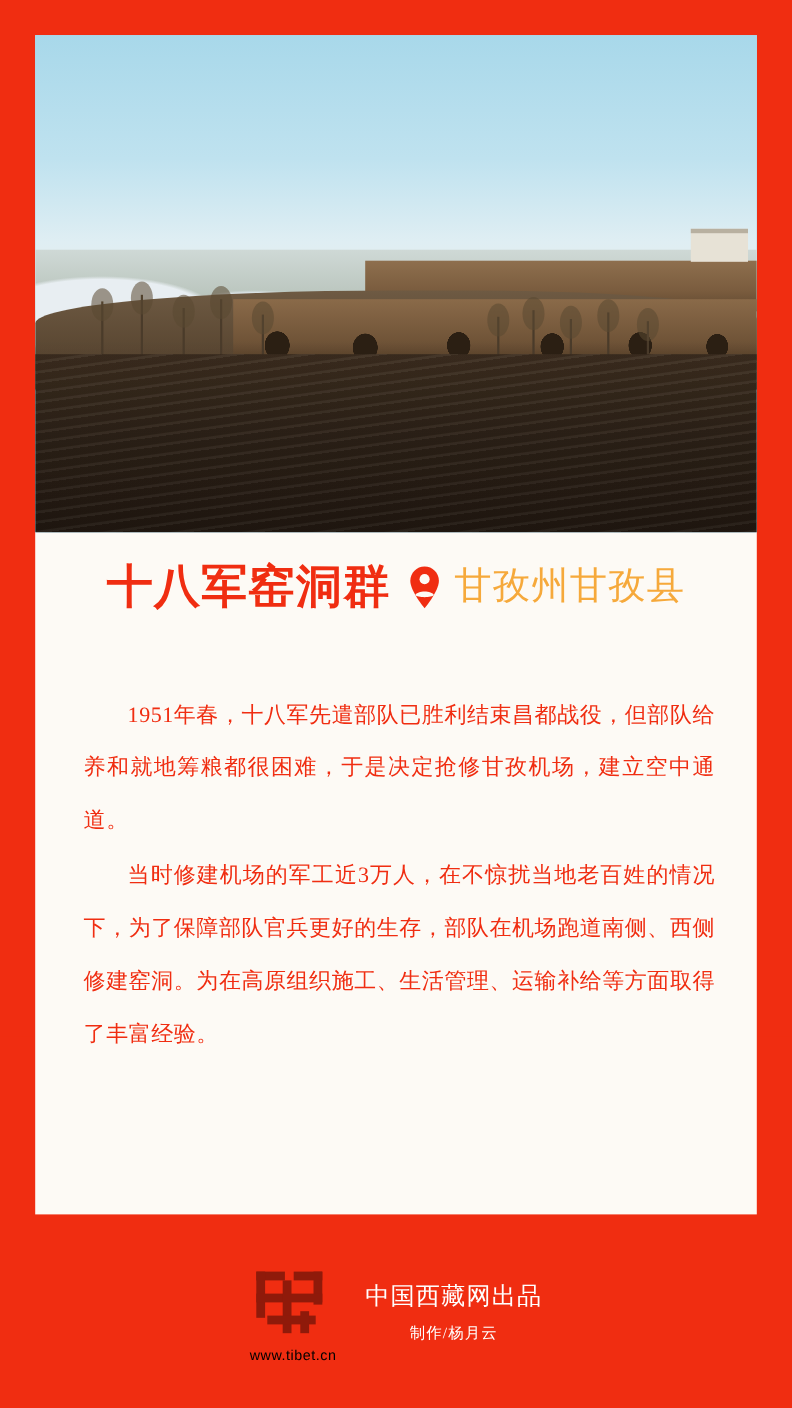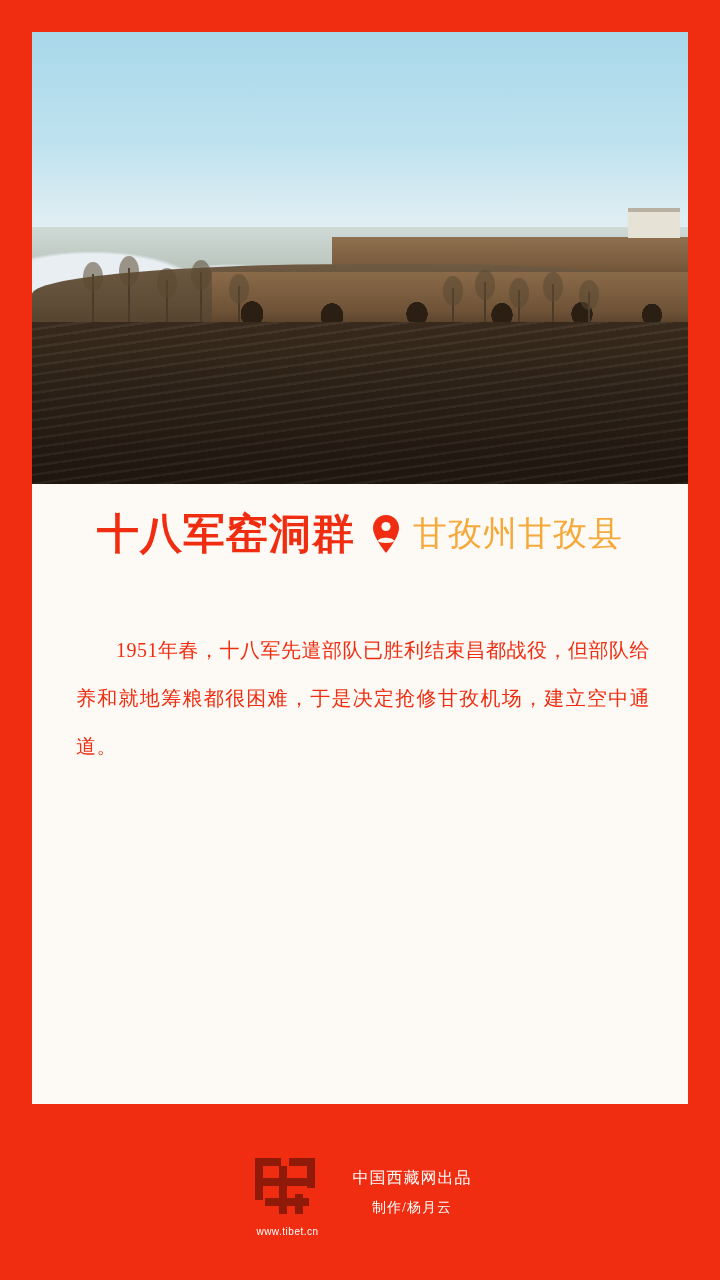--- a/index.html
+++ b/index.html
@@ -194,34 +194,34 @@
     flex-direction: column;
     align-items: center;
     gap: 8px;
   }
   .logo-mark {
     width: 78px;
     height: 64px;
     position: relative;
   }
   .logo-url {
-    font-size: 10px;
-    color: #ffffff;
+    font-size: 13px;
+    color: #000000;
     letter-spacing: 0.5px;
     font-family: "Liberation Sans", sans-serif;
   }
   .footer-text {
     display: flex;
     flex-direction: column;
     align-items: center;
     gap: 10px;
     padding-bottom: 6px;
   }
   .footer-line1 {
-    font-size: 16px;
+    font-size: 22px;
     color: #ffffff;
     letter-spacing: 1px;
   }
   .footer-line2 {
     font-size: 14px;
     color: #ffffff;
     letter-spacing: 1px;
   }
 </style>
 </head>
@@ -262,20 +262,21 @@
           <path d="M15 1 C7.8 1 2 6.8 2 14 C2 23.5 15 39 15 39 C15 39 28 23.5 28 14 C28 6.8 22.2 1 15 1 Z" fill="#f02d11"></path>
           <circle cx="15" cy="12.5" r="4.6" fill="#fdfaf5"></circle>
           <path d="M6.5 27 C8.5 22.5 21.5 22.5 23.5 27 C21.5 29.5 8.5 29.5 6.5 27 Z" fill="#fdfaf5"></path>
         </svg>
       </span>
       <span class="title-sub">甘孜州甘孜县</span>
     </div>
 
     <div class="body-copy">
       <p>1951年春，十八军先遣部队已胜利结束昌都战役，但部队给养和就地筹粮都很困难，于是决定抢修甘孜机场，建立空中通道。</p>
+      <p>当时修建机场的军工近3万人，在不惊扰当地老百姓的情况下，为了保障部队官兵更好的生存，部队在机场跑道南侧、西侧修建窑洞。为在高原组织施工、生活管理、运输补给等方面取得了丰富经验。</p>
     </div>
 
   </div>
 
   <div class="footer">
     <div class="logo-block">
       <div class="logo-mark">
         <svg width="78" height="64" viewBox="0 0 78 64" aria-hidden="true">
           <rect x="6" y="4" width="26" height="8" fill="#8f1a0a"></rect>
           <rect x="6" y="4" width="8" height="42" fill="#8f1a0a"></rect>

